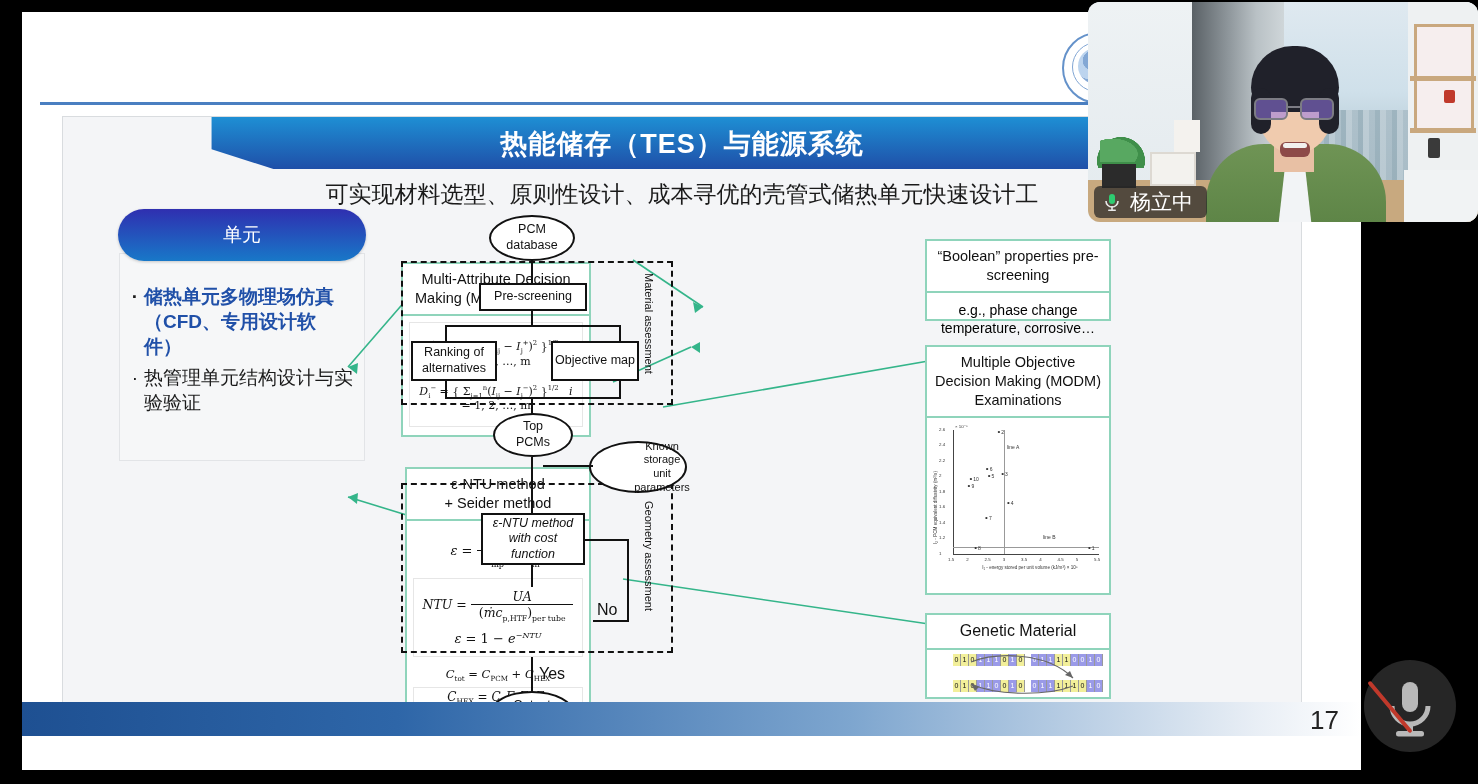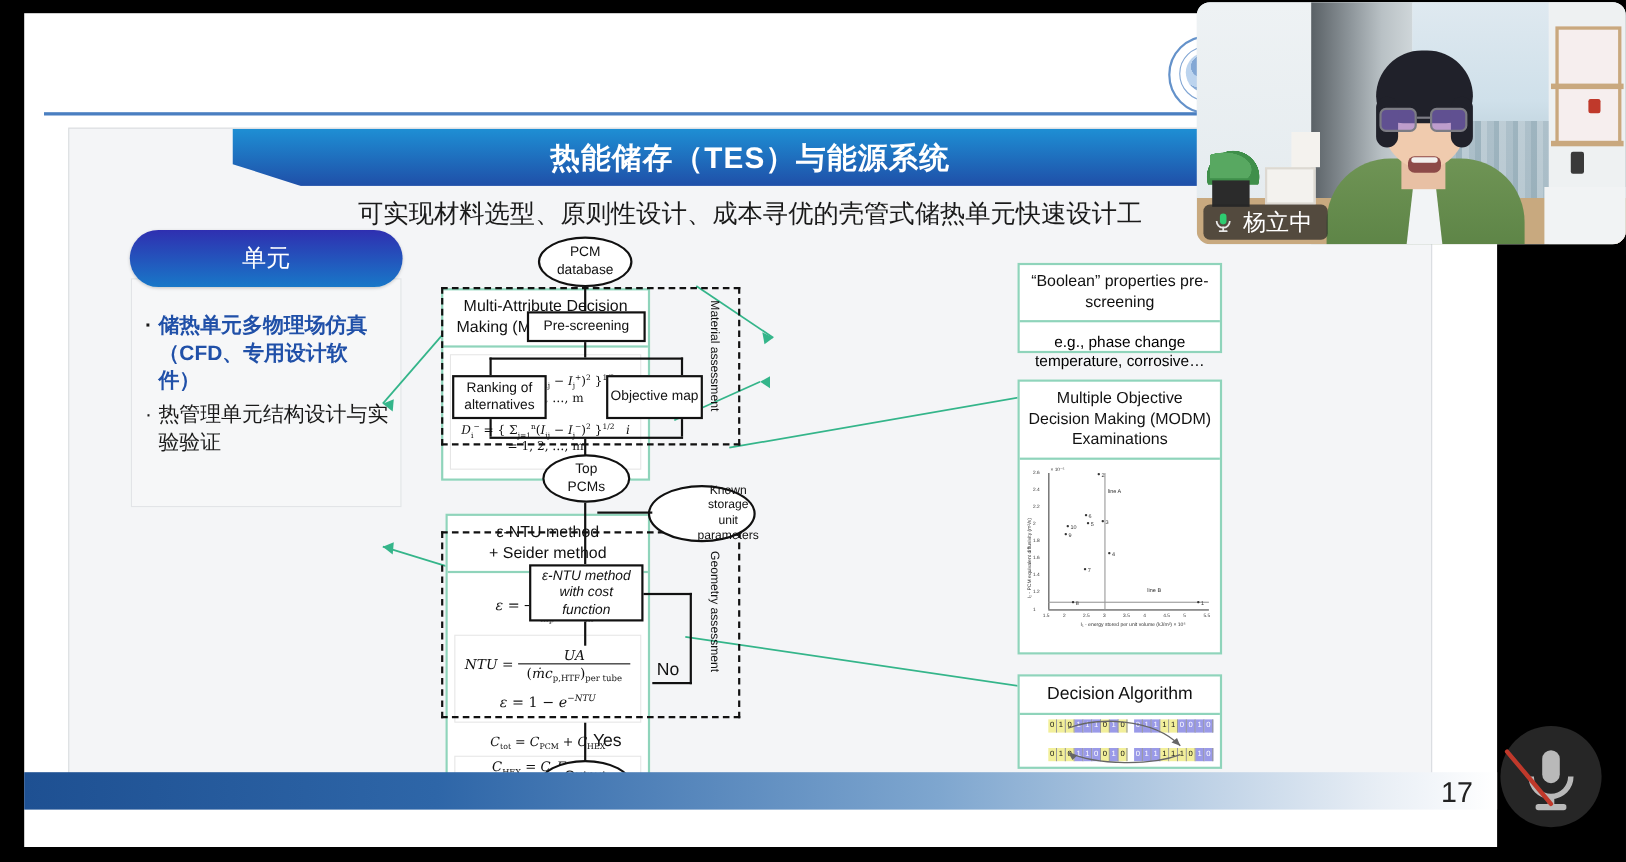--- a/index.html
+++ b/index.html
@@ -30,21 +30,21 @@
         background:linear-gradient(180deg,#1e8fd4 0%,#1f4fa8 100%);
         clip-path:polygon(12% 0,100% 0,100% 100%,17% 100%,12% 62%);}
   .band-title{position:absolute;left:0;top:9px;width:100%;text-align:center;color:#fff;
         font-size:27px;font-weight:bold;letter-spacing:1px;}
   .subtitle{position:absolute;left:0;top:62px;width:100%;text-align:center;color:#1a1a1a;font-size:23px;}
 
   
   .unitwrap{position:absolute;left:55px;top:92px;width:248px;}
   .unitpill{width:248px;height:52px;border-radius:26px;
         background:linear-gradient(180deg,#2f2fb0 0%,#1878c8 100%);
-        color:#fff;font-size:22px;display:flex;align-items:center;justify-content:center;
+        color:#fff;font-size:19px;display:flex;align-items:center;justify-content:center;
         position:relative;z-index:2;box-shadow:0 1px 3px rgba(0,0,0,.2);}
   .unitbody{width:246px;margin-left:1px;margin-top:-8px;min-height:208px;background:#f6f7f8;
         border:1px solid #e2e4e7;padding:30px 0 16px 0;box-sizing:border-box;}
   .bullet{display:flex;font-size:19px;line-height:1.32;margin:0 10px 6px 6px;}
   .bullet .dot{width:18px;flex:0 0 18px;text-align:center;color:#1a1a1a;}
   .bullet.b1{color:#2050a8;font-weight:bold;}
   .bullet.b2{color:#1a1a1a;}
 
   
   .callout{position:absolute;border:2px solid #8fd4bb;background:#ffffff;box-sizing:border-box;}
@@ -293,21 +293,21 @@
                 <div class="pt" style="left: 54.12px; top: 91.575px;">7</div>
                 <div class="pt" style="left: 43.17px; top: 121.8px;">8</div>
                 <div class="pt" style="left: 36.6px; top: 59.8px;">9</div>
                 <div class="pt" style="left: 38.425px; top: 52.05px;">10</div>
               </div>
           </div>
         </div>
       </div>
 
       <div class="callout" style="left:862px;top:496px;width:186px;height:86px;">
-        <div class="chead" style="font-size:16px;">Decision Algorithm</div>
+        <div class="chead" style="font-size:16px;">Genetic Material</div>
         <div class="cbody" style="position:relative;height:48px;">
           <div id="ga-c0" class="chromo" style="position:absolute;left:26px;top:4px;">
               <div class="cell cy">0</div>
               <div class="cell cy">1</div>
               <div class="cell cy">0</div>
               <div class="cell cb">1</div>
               <div class="cell cb">1</div>
               <div class="cell cb">1</div>
               <div class="cell cy">0</div>
               <div class="cell cb">1</div>

